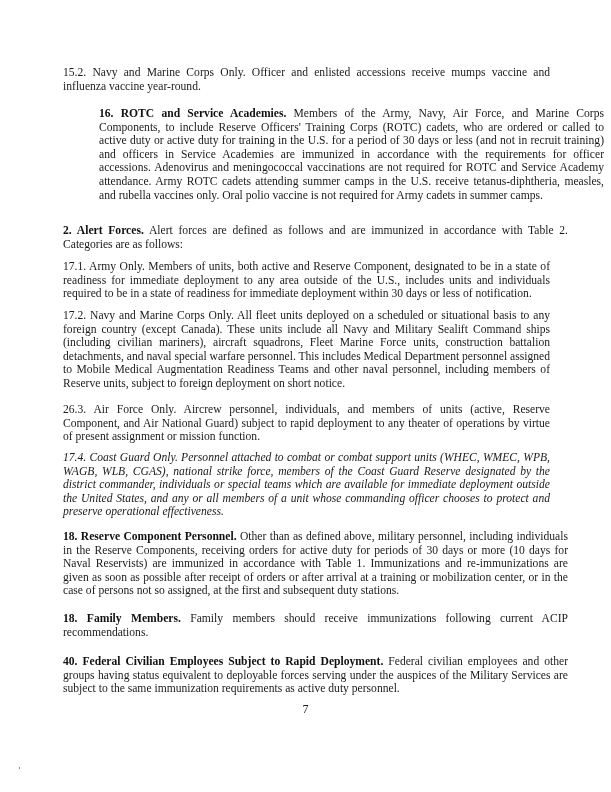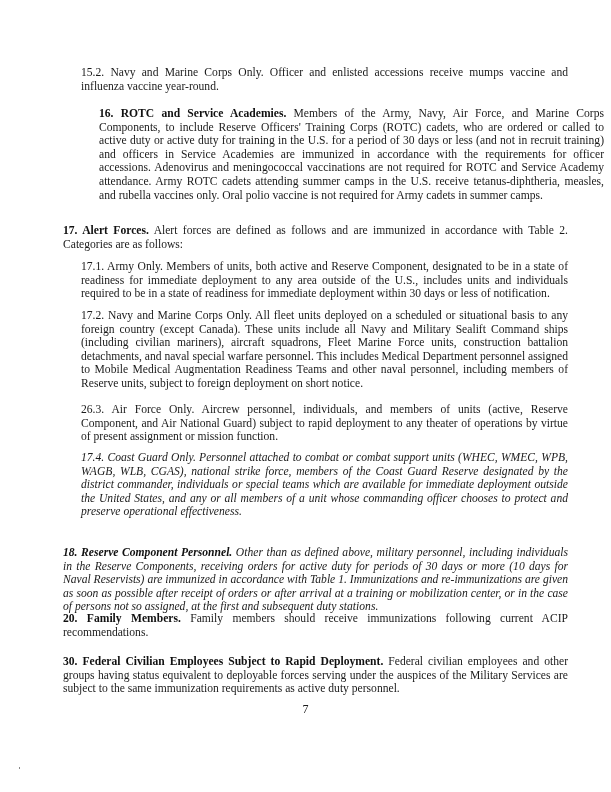--- a/index.html
+++ b/index.html
@@ -4,21 +4,21 @@
 <style>
   html, body { margin: 0; padding: 0; background: #ffffff; }
   body { width: 611px; height: 792px; position: relative; overflow: hidden; }
   .page {
     position: absolute; left: 63px; top: 0; width: 505px;
     font-family: "Liberation Serif", "DejaVu Serif", serif;
     font-size: 11.6px; line-height: 13.6px; color: #1a1a1a;
     text-align: justify;
   }
   p { margin: 0; }
-  .sub { margin-left: 18px; }
+  .sub { }
   .heading { font-weight: bold; color: #111; }
   .block { position: absolute; left: 0; width: 505px; }
   .pagenum {
     position: absolute; top: 702px; left: 0; width: 611px;
     text-align: center; font-family: "Liberation Serif", serif;
     font-size: 12px; color: #1a1a1a;
   }
   .speck { position: absolute; left: 19px; top: 767px; width: 1px; height: 2px; background: #888; }
 </style>
 </head>
@@ -28,47 +28,47 @@
 
   <p class="block sub" style="top:66px; width:487px;">
     <span>15.2.  Navy and Marine Corps Only. Officer and enlisted accessions receive mumps vaccine and influenza vaccine year-round.</span>
   </p>
 
   <p class="block" style="top:107px;margin-left:36px;">
     <span class="heading">16.  ROTC and Service Academies.</span><span> Members of the Army, Navy, Air Force, and Marine  Corps Components, to include Reserve Officers' Training Corps (ROTC) cadets, who are ordered or called to active duty or active duty for training in the U.S. for a period of 30 days or less (and not in recruit training) and officers in Service Academies are immunized in accordance with the requirements for officer accessions. Adenovirus and meningococcal vaccinations are not required for ROTC and Service Academy attendance.  Army ROTC cadets attending summer camps in the U.S. receive tetanus-diphtheria, measles, and rubella vaccines only.  Oral polio vaccine is not required for Army cadets in summer camps.</span>
   </p>
 
   <p class="block" style="top:224px;">
-    <span class="heading">17.  Alert Forces.</span><span> Alert forces are defined as follows and are immunized in accordance with Table 2. Categories are as follows:</span>
+    <span class="heading">2.  Alert Forces.</span><span> Alert forces are defined as follows and are immunized in accordance with Table 2. Categories are as follows:</span>
   </p>
 
   <p class="block sub" style="top:260px; width:487px;">
     <span>17.1.  Army Only.  Members of units, both active and Reserve Component, designated to be in a state of readiness for immediate deployment to any area outside of the U.S., includes units and individuals required to be in a state of readiness for immediate deployment within 30 days or less of notification.</span>
   </p>
 
   <p class="block sub" style="top:309px; width:487px;">
     <span>17.2.  Navy and Marine Corps Only.  All fleet units deployed on a scheduled or situational basis to any foreign country (except Canada).  These units include all Navy and Military Sealift Command ships (including civilian mariners), aircraft squadrons, Fleet Marine Force units, construction battalion detachments, and naval special warfare personnel.  This includes Medical Department personnel assigned to Mobile Medical Augmentation Readiness Teams and other naval personnel, including members of Reserve units, subject to foreign deployment on short notice.</span>
   </p>
 
   <p class="block sub" style="top:403px; width:487px;">
     <span>26.3.  Air Force Only.  Aircrew personnel, individuals, and members of units (active, Reserve Component, and Air National Guard) subject to rapid deployment to any theater of operations by virtue of present assignment or mission function.</span>
   </p>
 
   <p class="block sub" style="top:451px; width:487px;font-style:italic;">
     <span>17.4.  Coast Guard Only.  Personnel attached to combat or combat support units (WHEC, WMEC, WPB, WAGB, WLB, CGAS), national strike force, members of the Coast Guard Reserve designated by the district commander, individuals or special teams which are available for immediate deployment outside the United States, and any or all members of a unit whose commanding officer chooses to protect and preserve operational effectiveness.</span>
   </p>
 
-  <p class="block" style="top:546px;font-style:italic;">
+  <p class="block" style="top:530px;">
     <span class="heading">18.  Reserve Component Personnel.</span><span> Other than as defined above, military personnel, including individuals in the Reserve Components, receiving orders for active duty for periods of 30 days or more (10 days for Naval Reservists) are immunized in accordance with Table 1.  Immunizations and re-immunizations are given as soon as possible after receipt of orders or after arrival at a training or mobilization center, or in the case of persons not so assigned, at the first and subsequent duty stations.</span>
   </p>
 
   <p class="block" style="top:612px;">
-    <span class="heading">20.  Family Members.</span><span> Family members should receive immunizations following current ACIP recommendations.</span>
+    <span class="heading">18.  Family Members.</span><span> Family members should receive immunizations following current ACIP recommendations.</span>
   </p>
 
   <p class="block" style="top:655px;">
-    <span class="heading">30.  Federal Civilian Employees Subject to Rapid Deployment.</span><span> Federal civilian employees and other groups having status equivalent to deployable forces serving under the auspices of the Military Services are subject to the same immunization requirements as active duty personnel.</span>
+    <span class="heading">40.  Federal Civilian Employees Subject to Rapid Deployment.</span><span> Federal civilian employees and other groups having status equivalent to deployable forces serving under the auspices of the Military Services are subject to the same immunization requirements as active duty personnel.</span>
   </p>
 
 </div>
 
 <div class="pagenum">7</div>
 <div class="speck"></div>
 
 </body></html>

